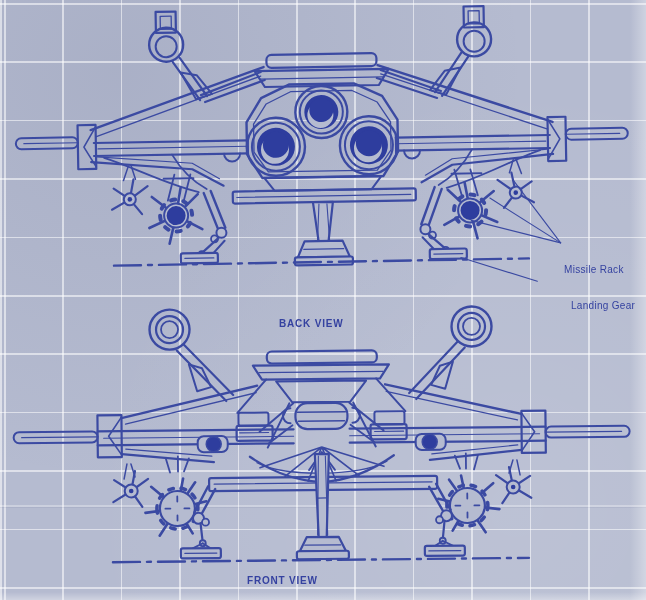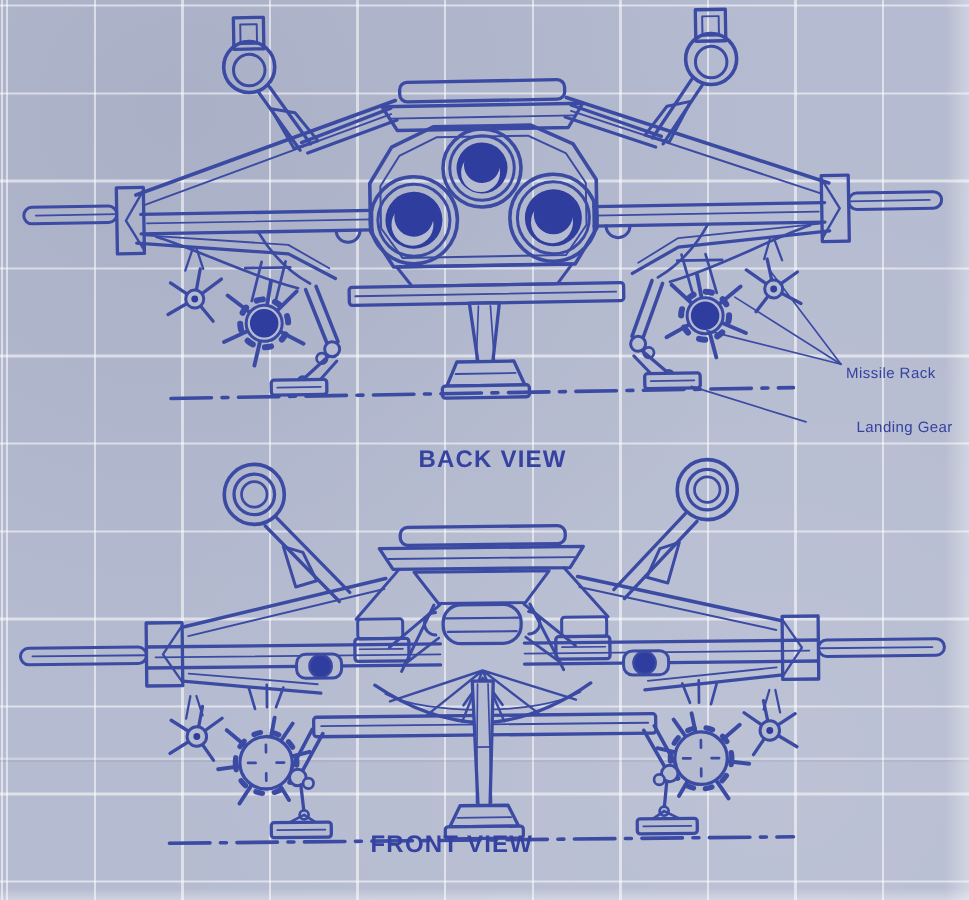--- a/index.html
+++ b/index.html
@@ -28,23 +28,24 @@
   .edge-bottom{
     position:absolute;left:0;bottom:0;width:646px;height:8px;
     background:linear-gradient(to bottom, rgba(255,255,255,0), rgba(255,255,255,.35));
   }
   svg.blueprint{position:absolute;left:0;top:0;}
   .lbl{
     position:absolute;
     color:#3542a0;
     white-space:nowrap;
     user-select:none;
+    margin-top:20px;
   }
   .view-title{
-    font-size:16px;font-weight:bold;letter-spacing:.8px;
+    font-size:10px;font-weight:bold;letter-spacing:.8px;
   }
   .callout{
     font-size:10px;font-weight:normal;letter-spacing:.3px;
   }
   #lbl-back-view{left:279px;top:298px;}
   #lbl-front-view{left:247px;top:555px;}
   #lbl-missile-rack{left:564px;top:244px;}
   #lbl-landing-gear{left:536px;top:280px;padding-left:35px;}
 </style>
 </head>

